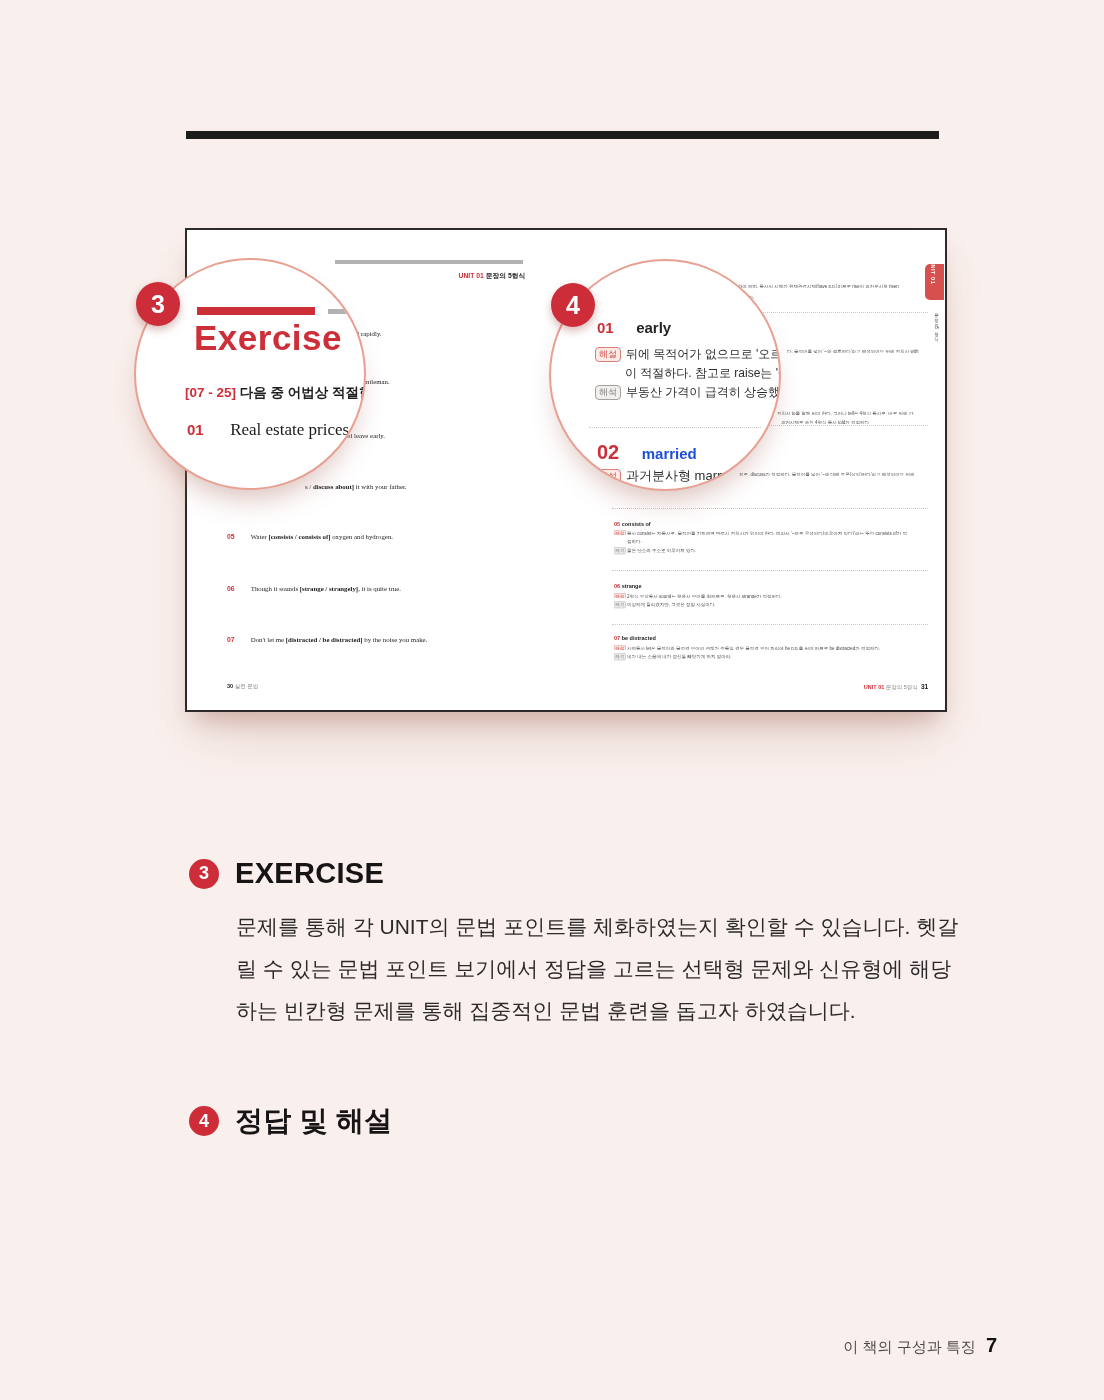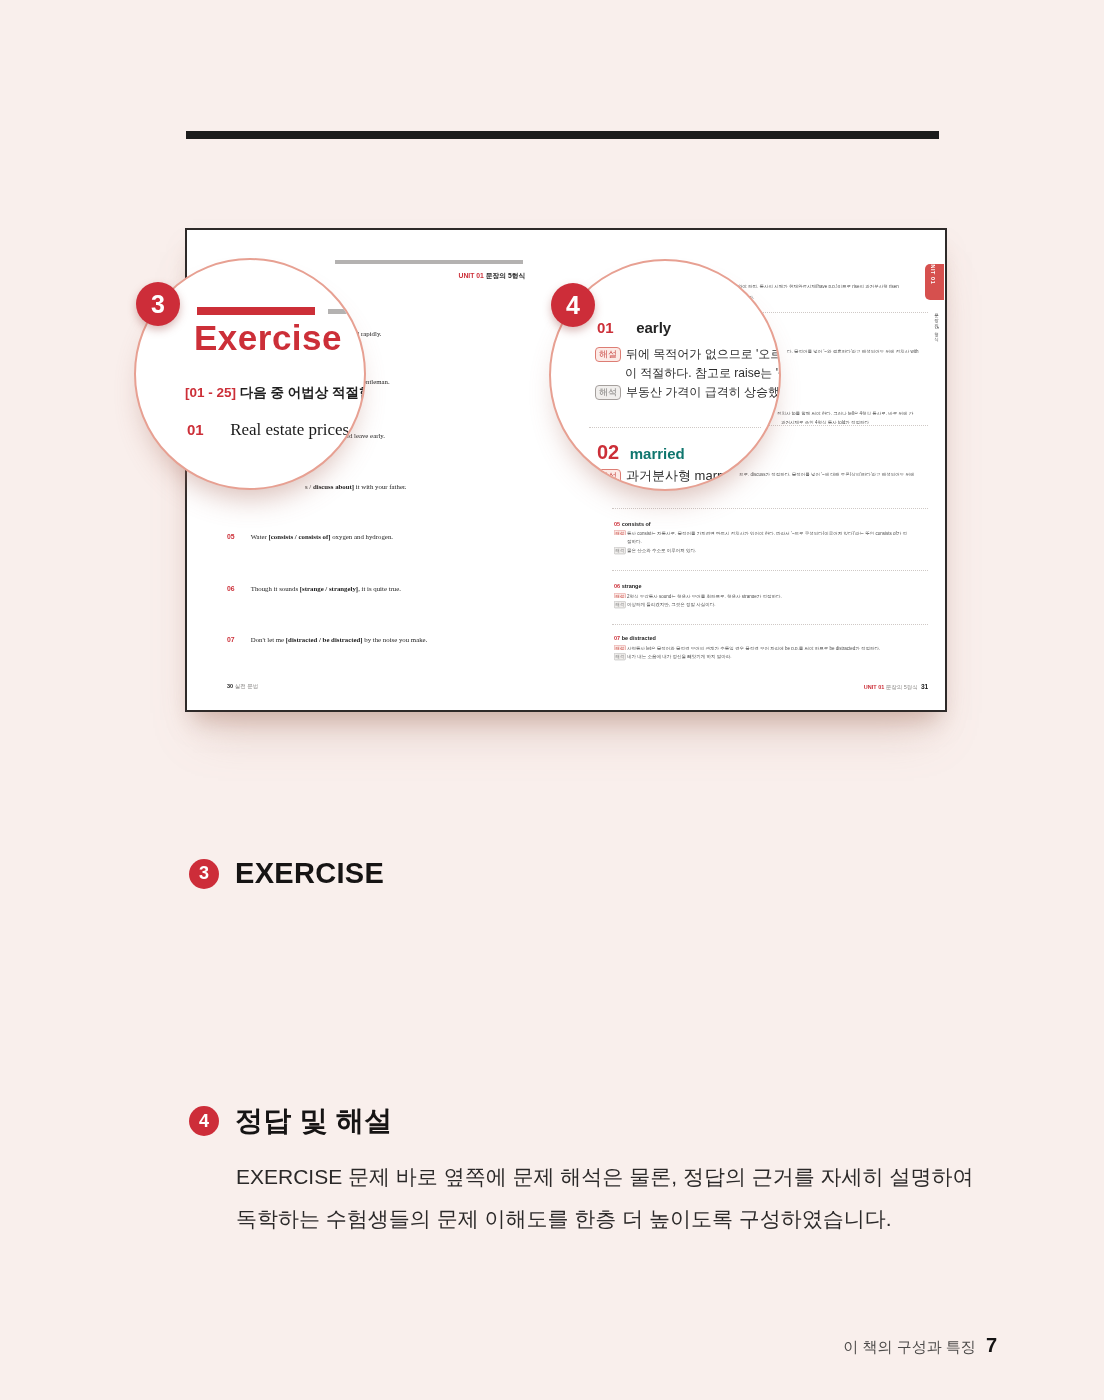--- a/index.html
+++ b/index.html
@@ -155,21 +155,21 @@
       <b style="color:#1c1c1c;font-size:12px;">31</b></span>
     </div>
   </div>
 
   <div class="abs callout" style="left:134px;top:258px;width:232px;height:232px;">
     <div class="lens">
       <div class="abs red-bar" style="left:61px;top:47px;width:118px;height:8px;"></div>
       <div class="abs gray-rule" style="left:192px;top:49px;width:36px;height:5px;"></div>
       <div class="abs lens-title" style="left:58px;top:58px;">Exercise</div>
       <div class="abs nowrap" style="left:49px;top:124px;font-size:13.5px;font-weight:bold;">
-        <span class="red">[01 - 25]</span>
+        <span class="red">[07 - 25]</span>
         <span style="color:#1d1d1d;">다음 중 어법상 적절한 것을 고</span>
       </div>
       <div class="abs nowrap" style="left:51px;top:160px;">
         <b class="red" style="font-size:15px;">01</b>
         <span class="serif" style="font-size:17px;color:#1a1a1a;margin-left:22px;">Real estate prices hav</span>
       </div>
     </div>
     <div class="badge-num" style="left:2px;top:24px;">3</div>
   </div>
 
@@ -184,41 +184,41 @@
       </div>
       <div class="abs nowrap lens-kr" style="left:74px;top:104px;">
         <span>이 적절하다. 참고로 raise는 '~을 들어올리</span>
       </div>
       <div class="abs nowrap lens-kr" style="left:44px;top:123px;">
         <span class="pillL-g">해석</span><span>부동산 가격이 급격히 상승했다.</span>
       </div>
       <div class="abs dotted" style="left:38px;top:166px;width:172px;"></div>
       <div class="abs nowrap" style="left:46px;top:180px;">
         <b class="red" style="font-size:20px;">02</b>
-        <b style="font-size:15px;color:#0f766e;margin-left:6px;">married</b>
+        <b style="font-size:15px;color:#1d4ed8;margin-left:18px;">married</b>
       </div>
       <div class="abs nowrap lens-kr" style="left:44px;top:206px;font-size:13px;">
         <span class="pillL-r">해설</span><span>과거분사형 marry는 전치사</span>
       </div>
       <div class="abs nowrap lens-kr" style="left:44px;top:226px;font-size:13px;">
         <span class="pillL-g">해석</span><span>을 수 없음에 유의</span>
       </div>
     </div>
     <div class="badge-num" style="left:2px;top:24px;">4</div>
   </div>
 
   <div class="abs" style="left:189px;top:857px;display:flex;align-items:center;gap:16px;">
     <div class="feat-badge">3</div>
     <div class="feat-title">EXERCISE</div>
   </div>
+  <div class="abs feat-body" style="left:236px;top:906px;width:728px;">문제를 통해 각 UNIT의 문법 포인트를 체화하였는지 확인할 수 있습니다. 헷갈릴 수 있는 문법 포인트 보기에서 정답을 고르는 선택형 문제와 신유형에 해당하는 빈칸형 문제를 통해 집중적인 문법 훈련을 돕고자 하였습니다.</div>
 
   <div class="abs" style="left:189px;top:1102px;display:flex;align-items:center;gap:16px;">
     <div class="feat-badge">4</div>
     <div class="feat-title" style="font-size:28px;">정답 및 해설</div>
   </div>
-  <div class="abs feat-body" style="left:236px;top:1156px;width:740px;">EXERCISE 문제 바로 옆쪽에 문제 해석은 물론, 정답의 근거를 자세히 설명하여 독학하는 수험생들의 문제 이해도를 한층 더 높이도록 구성하였습니다.</div>
 
   <div class="abs page-footer" style="right:107px;top:1334px;">
     <span class="pf-label">이 책의 구성과 특징</span>
     <span class="pf-num">7</span>
   </div>
 
 </div>
 
 </body></html>

